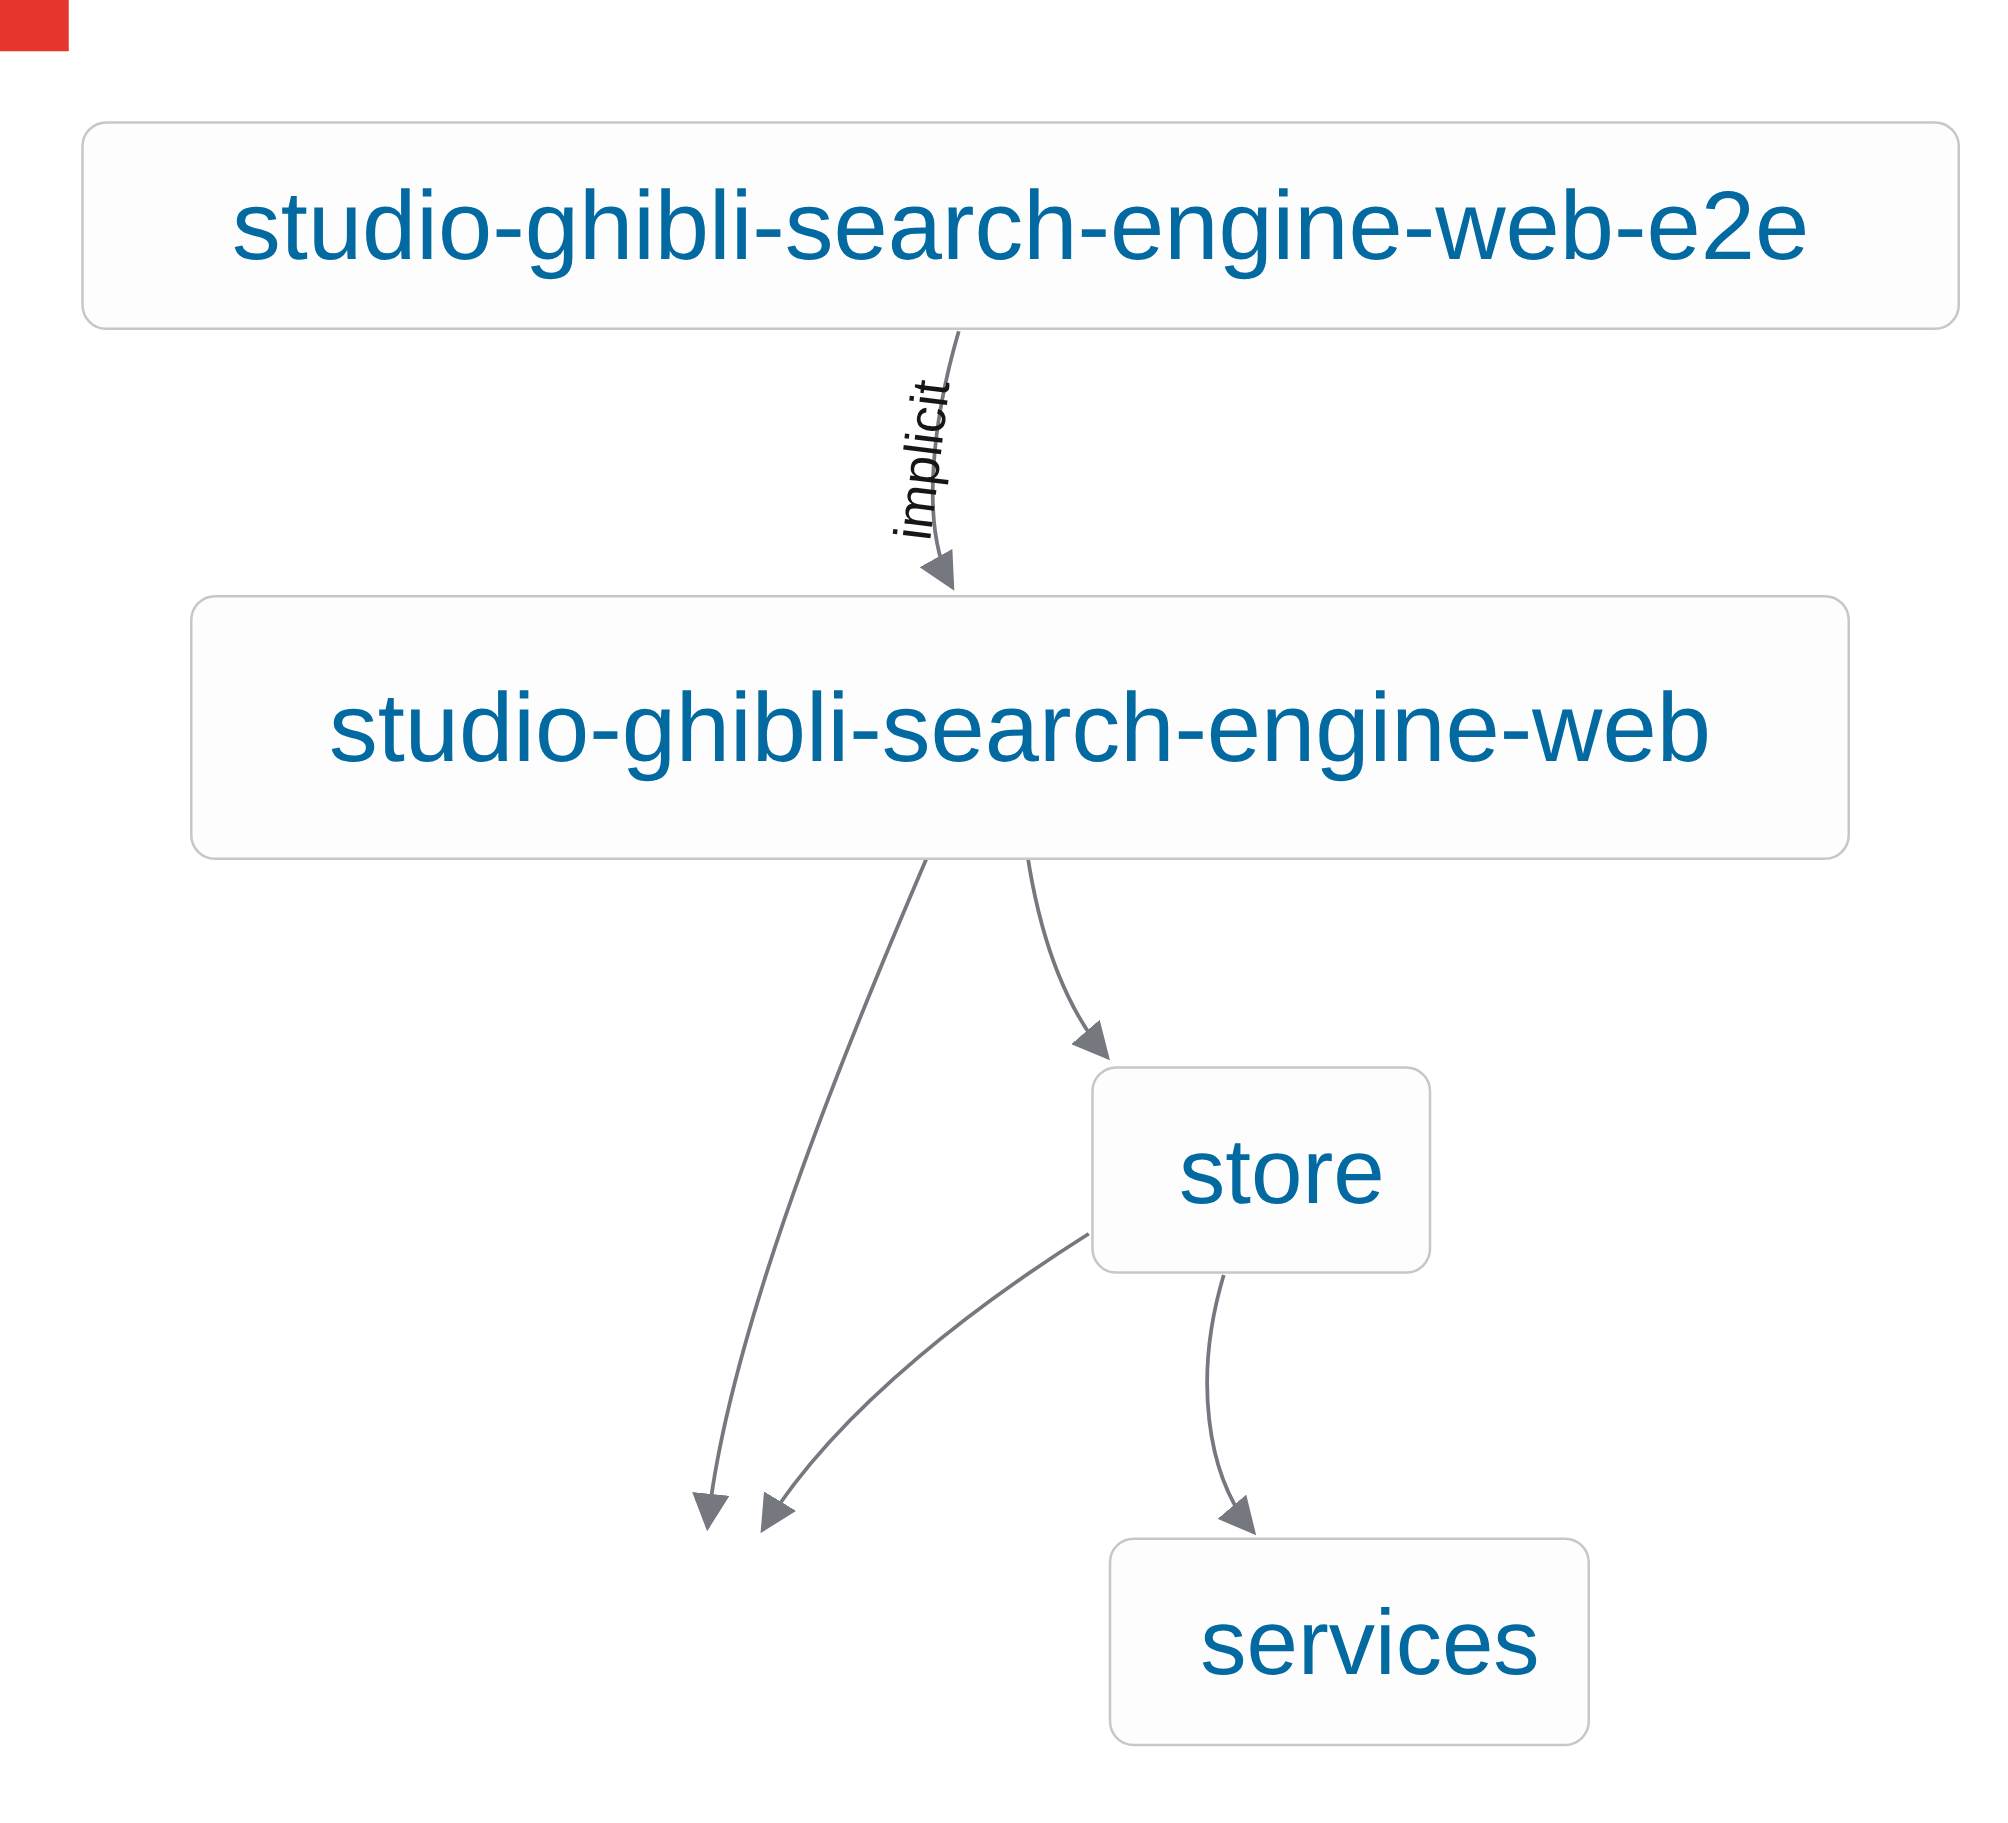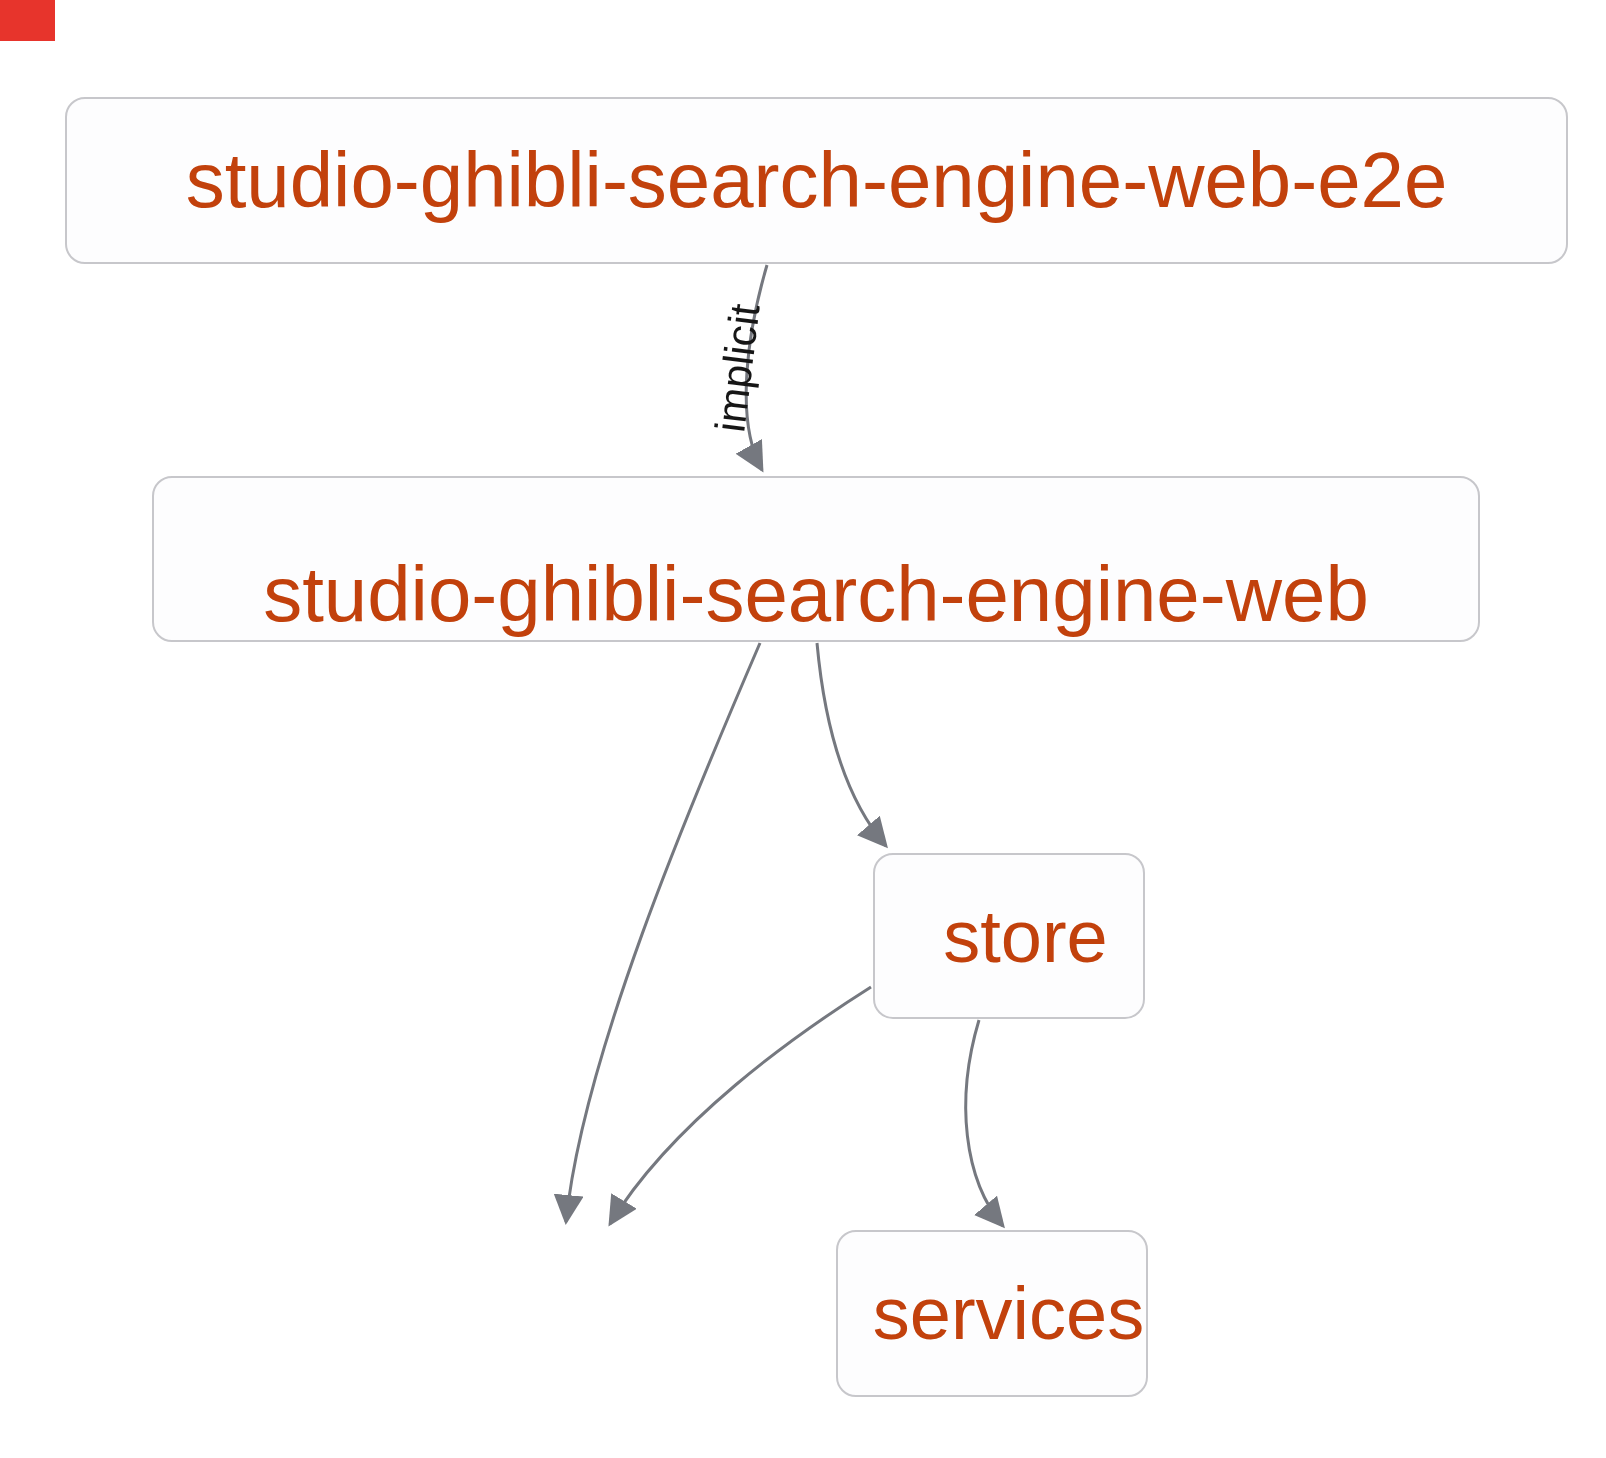--- a/index.html
+++ b/index.html
@@ -28,32 +28,32 @@
     stroke-width: 3;
   }
   .node {
     position: absolute;
     background: #fdfdfe;
     border: 2px solid #c7c7cb;
     border-radius: 20px;
     display: flex;
     align-items: center;
     justify-content: center;
-    color: #c2410c;
+    color: #0369a1;
     white-space: nowrap;
     box-sizing: border-box;
   }
   .node-large { font-size: 78px; }
   .node-small { font-size: 74px; padding-left: 33px; }
 
   .node-e2e      { left: 65px;  top: 97px;   width: 1503px; height: 167px; }
-  .node-web      { left: 152px; top: 476px;  width: 1328px; height: 166px; align-items: flex-end; }
+  .node-web      { left: 152px; top: 476px;  width: 1328px; height: 212px; }
   .node-store    { left: 873px; top: 853px;  width: 272px;  height: 166px; }
   .node-models   { left: 381px; top: 1230px; width: 360px;  height: 167px; }
-  .node-services { left: 836px; top: 1230px; width: 312px;  height: 167px; }
+  .node-services { left: 887px; top: 1230px; width: 385px;  height: 167px; }
 
   .edge-label {
     position: absolute;
     left: 738px;
     top: 368px;
     transform: translate(-50%, -50%) rotate(-83deg);
     transform-origin: center center;
     font-size: 42px;
     color: #161616;
     white-space: nowrap;

